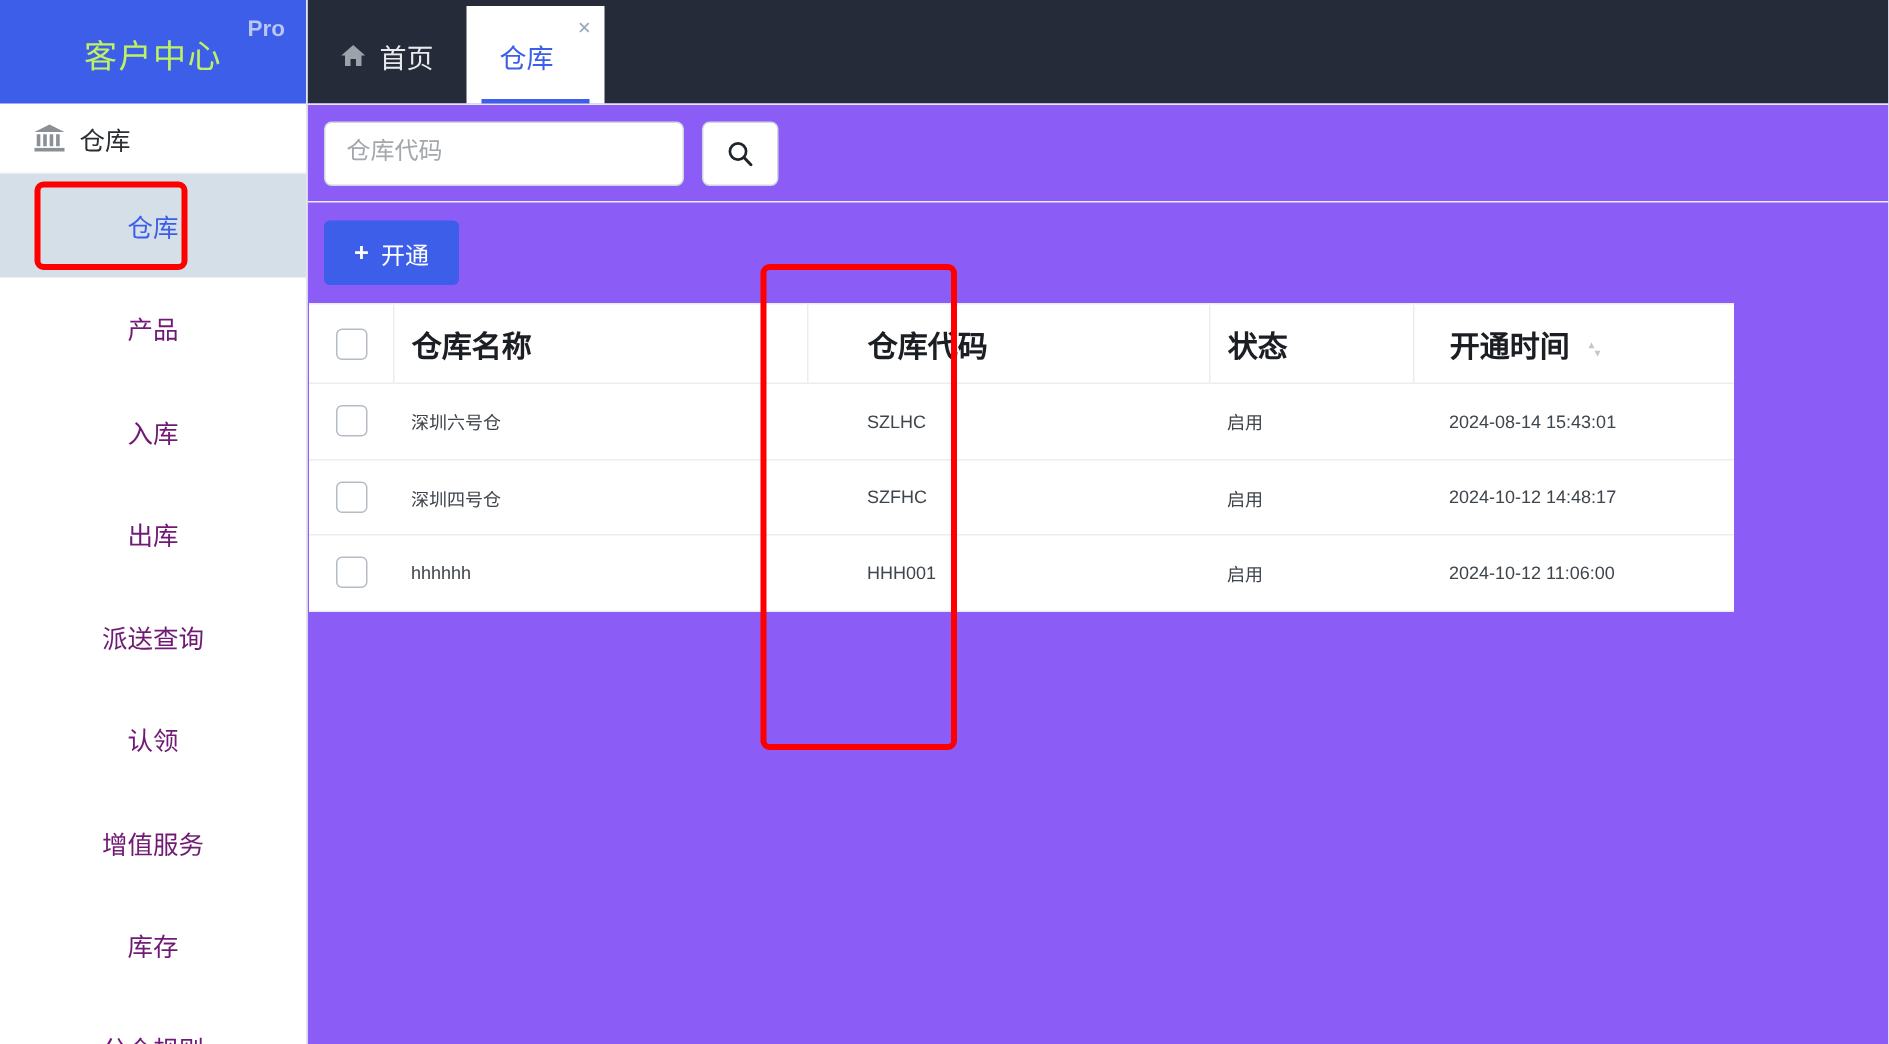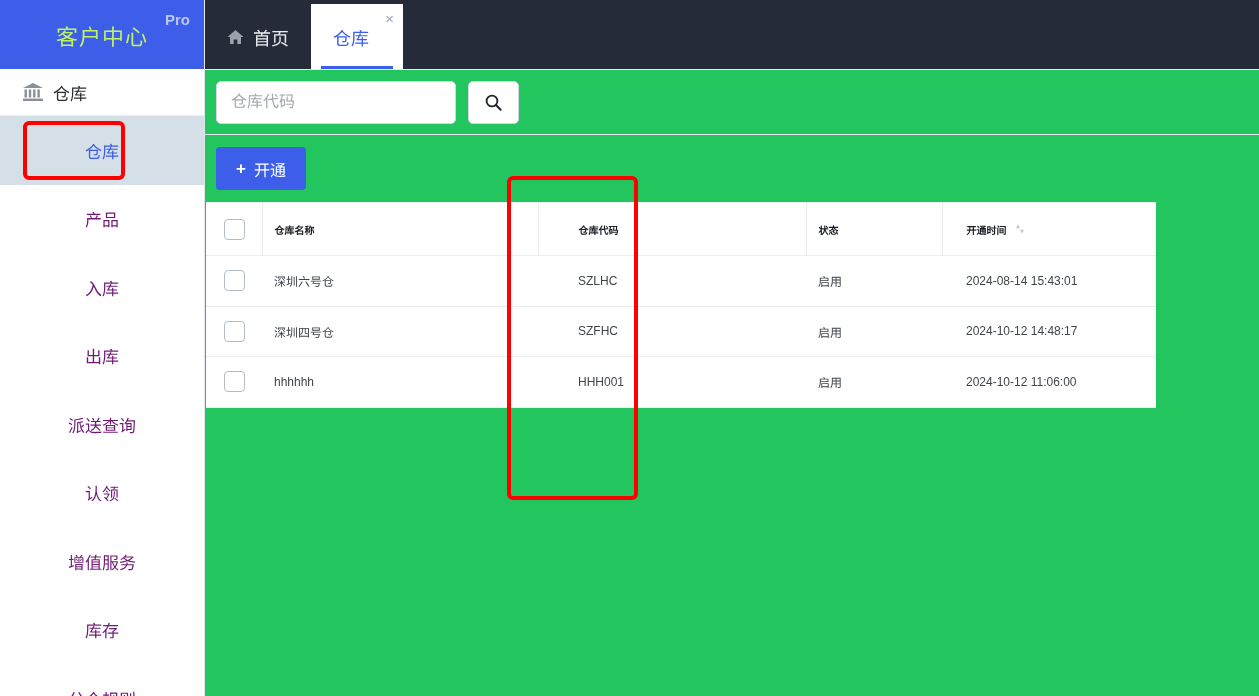--- a/index.html
+++ b/index.html
@@ -127,21 +127,21 @@
     font-size: 15px;
     color: #9aa6bd;
     line-height: 1;
     cursor: pointer;
   }
 
   .content {
     flex: 1;
     display: flex;
     flex-direction: column;
-    background: #22c55e;
+    background: #8b5cf6;
     overflow: hidden;
     border-top: 1px solid #e6eaee;
   }
 
   
   .search-row {
     height: 65px;
     display: flex;
     align-items: center;
     gap: 12px;
@@ -211,21 +211,21 @@
   }
   table.grid th, table.grid td {
     border-top: 1px solid #e9edf1;
     border-bottom: 1px solid #e9edf1;
     text-align: left;
     font-weight: 400;
     vertical-align: middle;
   }
   table.grid th {
     height: 53px;
-    font-size: 10px;
+    font-size: 20px;
     color: #1b1f24;
     font-weight: 700;
     border-left: 1px solid #e9edf1;
   }
   table.grid th:first-child { border-left: none; }
   table.grid td {
     height: 50.5px;
     font-size: 12px;
     color: #3f454c;
   }

